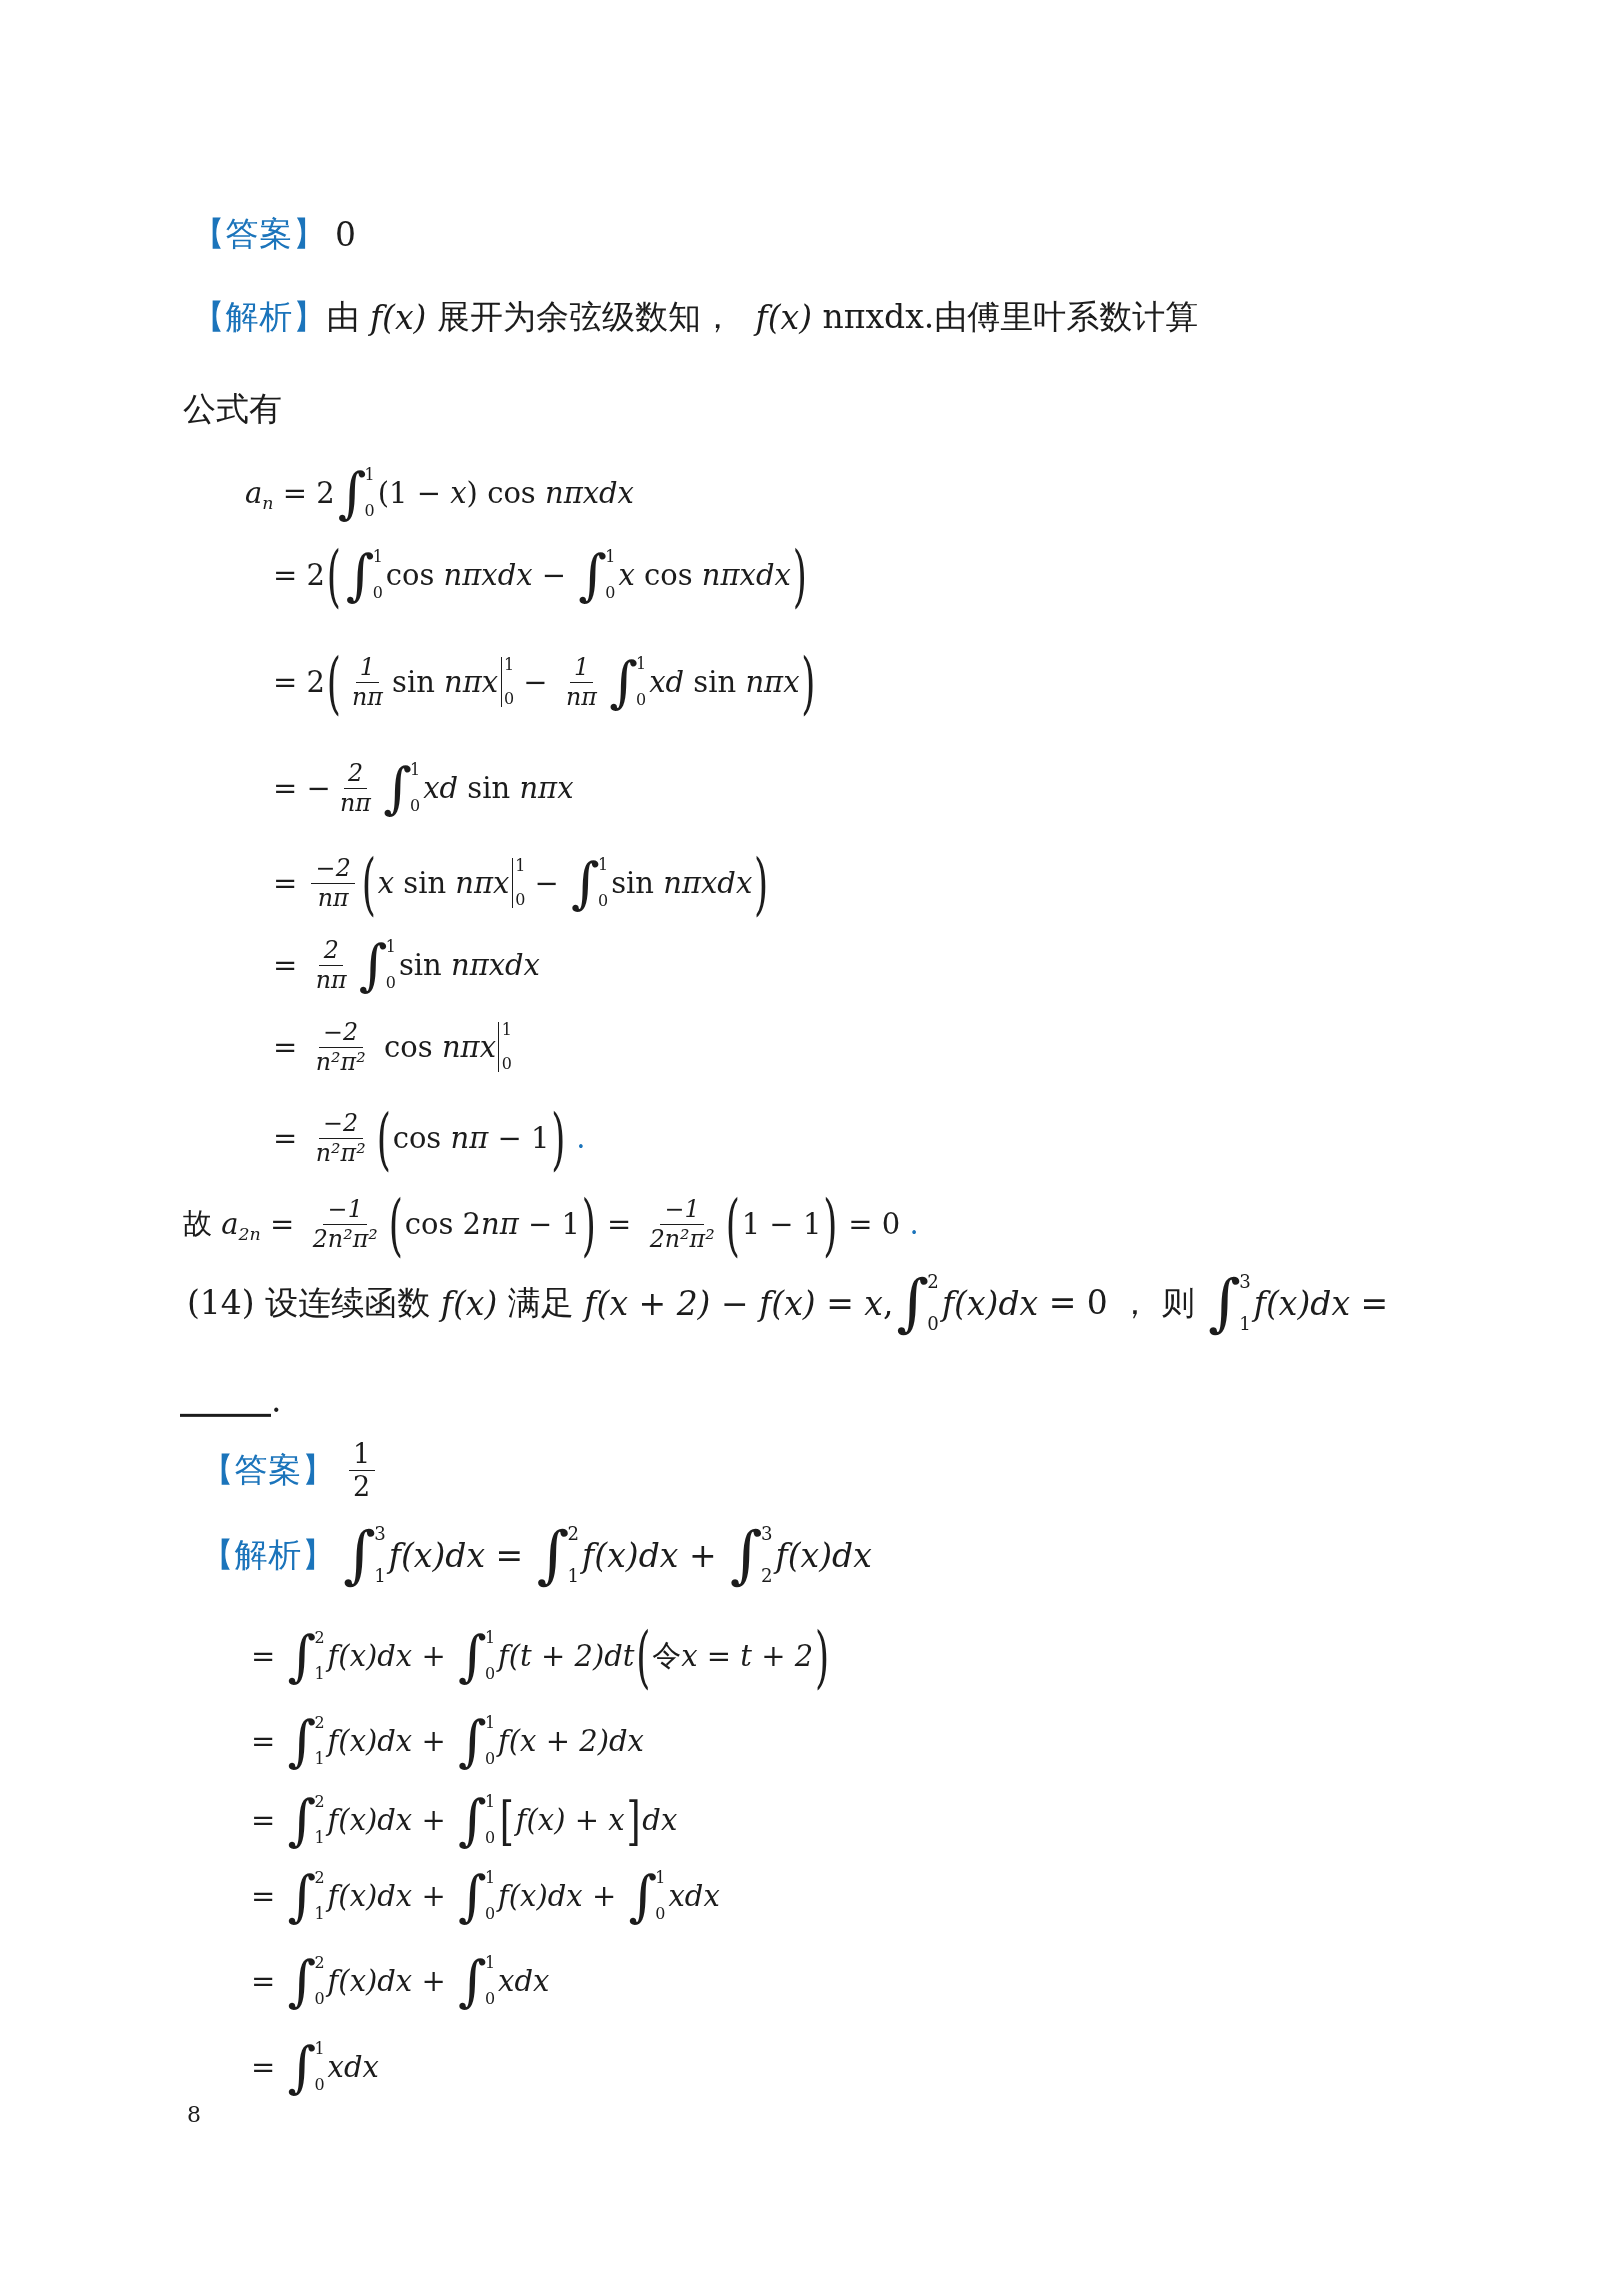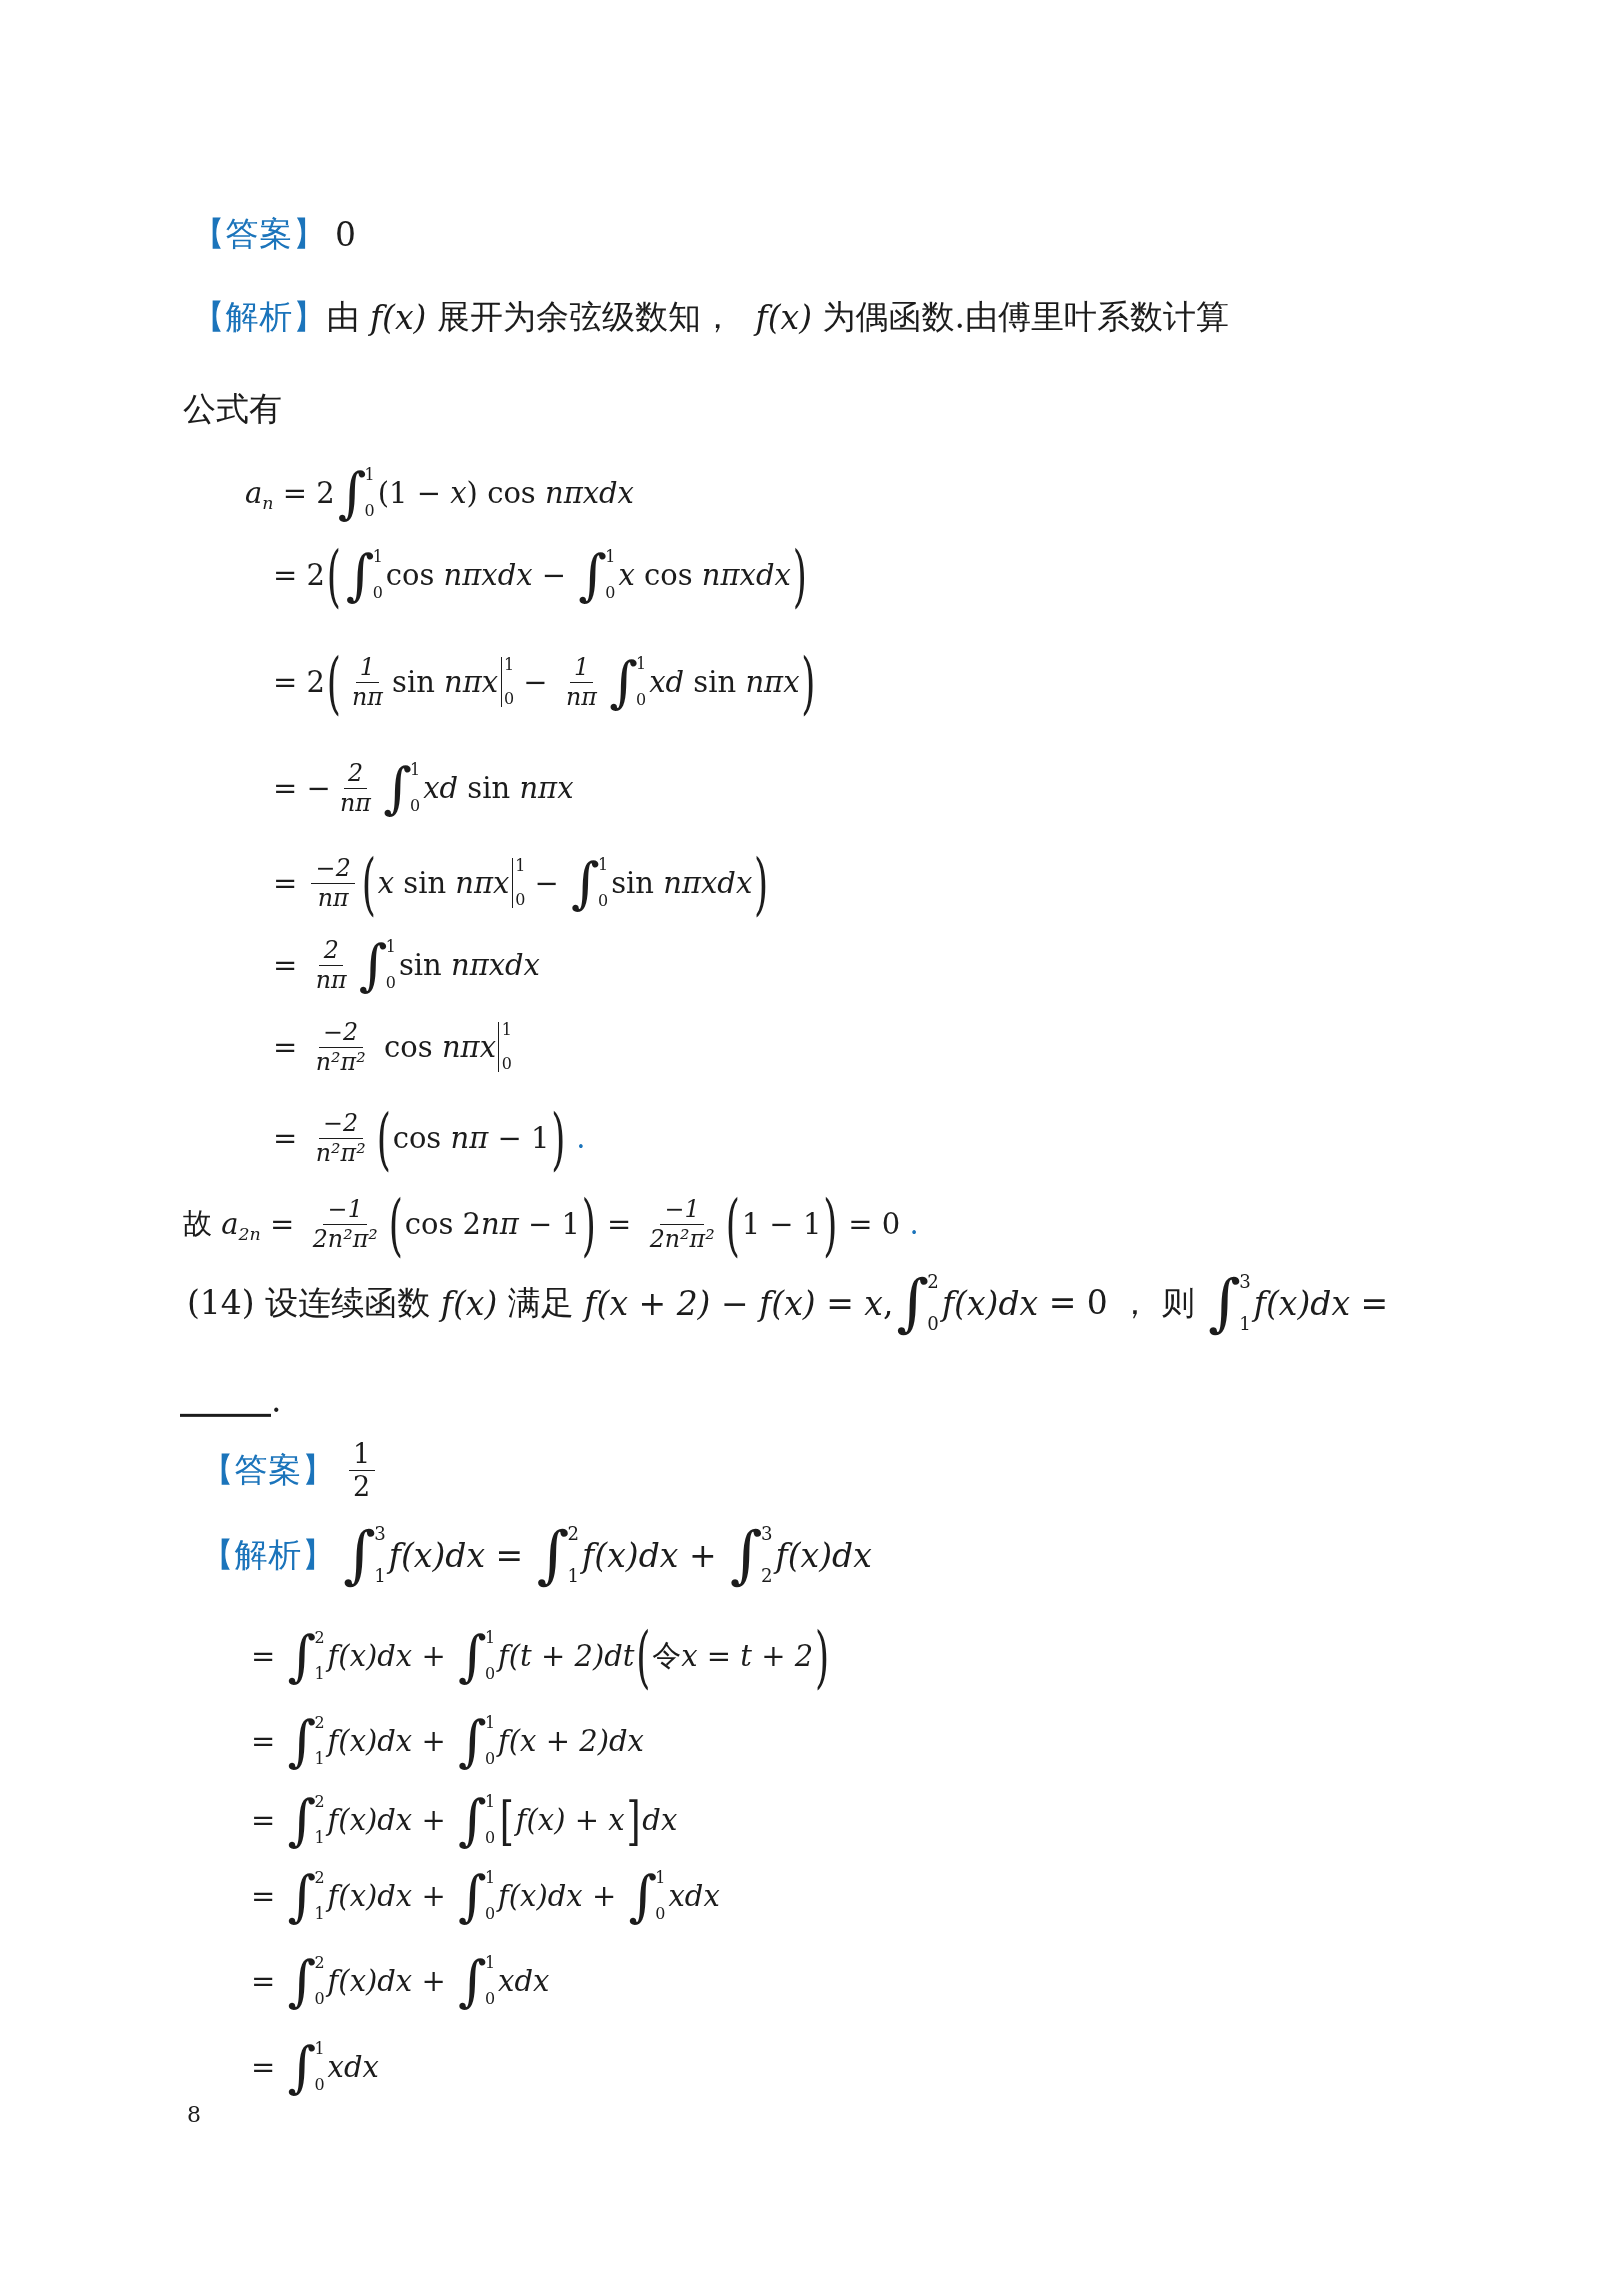--- a/index.html
+++ b/index.html
@@ -55,21 +55,21 @@
     margin:0 1.8px; font-style:normal; font-weight:400;
   }
   .bp.bk{ transform:scaleY(1.45); }
 
   .ulb{ display:inline-block; border-bottom:3.7px solid var(--ink); height:0; transform:translateY(0.45em); }
 </style>
 </head>
 <body>
 
 <div class="line fs-cn" style="top:234px;  left:192px;"><span class="lab">【答案】</span><span style="display: inline-block; width: 8.5px;"></span><span class="cn">0</span></div>
-<div class="line fs-cn" style="top:317px;  left:192px;"><span class="lab">【解析】</span><span class="cn">由 </span><span class="it">f(x)</span><span class="cn"> 展开为余弦级数知， </span><span style="display: inline-block; width: 11px;"></span><span class="it">f(x)</span><span class="cn"> 为偶函数.由傅里叶系数计算</span></div>
+<div class="line fs-cn" style="top:317px;  left:192px;"><span class="lab">【解析】</span><span class="cn">由 </span><span class="it">f(x)</span><span class="cn"> 展开为余弦级数知， </span><span style="display: inline-block; width: 11px;"></span><span class="it">f(x)</span><span class="cn"> nπxdx.由傅里叶系数计算</span></div>
 <div class="line fs-cn" style="top:409px;  left:183px;"><span class="cn">公式有</span></div>
 
 <div class="line fs-math" style="top:493px;  left:245px;"><span class="it">a<span class="sb">n</span></span><span class="cn"> = 2</span><span class="int"><span class="ig">∫</span><span class="il"><span class="">1</span><span class="">0</span></span></span><span class="cn">(1 − </span><span class="it">x</span><span class="cn">) cos </span><span class="it">nπxdx</span></div>
 <div class="line fs-math" style="top:575px;  left:273px;"><span class="cn">= 2</span><span class="bp">(</span><span class="int"><span class="ig">∫</span><span class="il"><span class="">1</span><span class="">0</span></span></span><span class="cn">cos </span><span class="it">nπxdx</span><span class="cn"> − </span><span class="int"><span class="ig">∫</span><span class="il"><span class="">1</span><span class="">0</span></span></span><span class="it">x</span><span class="cn"> cos </span><span class="it">nπxdx</span><span class="bp">)</span></div>
 <div class="line fs-math" style="top:682px; left:273px;"><span class="cn">= 2</span><span class="bp">(</span><span class="fr itv"><span class="fn">1</span><span class="fd">nπ</span></span><span class="cn">sin </span><span class="it">nπx</span><span class="bar"><span class="">1</span><span class="">0</span></span><span class="cn"> − </span><span class="fr itv"><span class="fn">1</span><span class="fd">nπ</span></span><span class="int"><span class="ig">∫</span><span class="il"><span class="">1</span><span class="">0</span></span></span><span class="it">xd</span><span class="cn"> sin </span><span class="it">nπx</span><span class="bp">)</span></div>
 <div class="line fs-math" style="top:788px; left:273px;"><span class="cn">= −</span><span class="fr itv"><span class="fn">2</span><span class="fd">nπ</span></span><span class="int"><span class="ig">∫</span><span class="il"><span class="">1</span><span class="">0</span></span></span><span class="it">xd</span><span class="cn"> sin </span><span class="it">nπx</span></div>
 <div class="line fs-math" style="top:883px; left:273px;"><span class="cn">= </span><span class="fr itv"><span class="fn">−2</span><span class="fd">nπ</span></span><span class="bp">(</span><span class="it">x</span><span class="cn"> sin </span><span class="it">nπx</span><span class="bar"><span class="">1</span><span class="">0</span></span><span class="cn"> − </span><span class="int"><span class="ig">∫</span><span class="il"><span class="">1</span><span class="">0</span></span></span><span class="cn">sin </span><span class="it">nπxdx</span><span class="bp">)</span></div>
 <div class="line fs-math" style="top:965px; left:273px;"><span class="cn">= </span><span class="fr itv"><span class="fn">2</span><span class="fd">nπ</span></span><span class="int"><span class="ig">∫</span><span class="il"><span class="">1</span><span class="">0</span></span></span><span class="cn">sin </span><span class="it">nπxdx</span></div>
 <div class="line fs-math" style="top:1047px; left:273px;"><span class="cn">= </span><span class="fr itv"><span class="fn">−2</span><span class="fd">n²π²</span></span><span class="cn"> cos </span><span class="it">nπx</span><span class="bar"><span class="">1</span><span class="">0</span></span></div>
 <div class="line fs-math" style="top:1138px; left:273px;"><span class="cn">= </span><span class="fr itv"><span class="fn">−2</span><span class="fd">n²π²</span></span><span class="bp">(</span><span class="cn">cos </span><span class="it">nπ</span><span class="cn"> − 1</span><span class="bp">)</span><span class="cn blue"> .</span></div>

